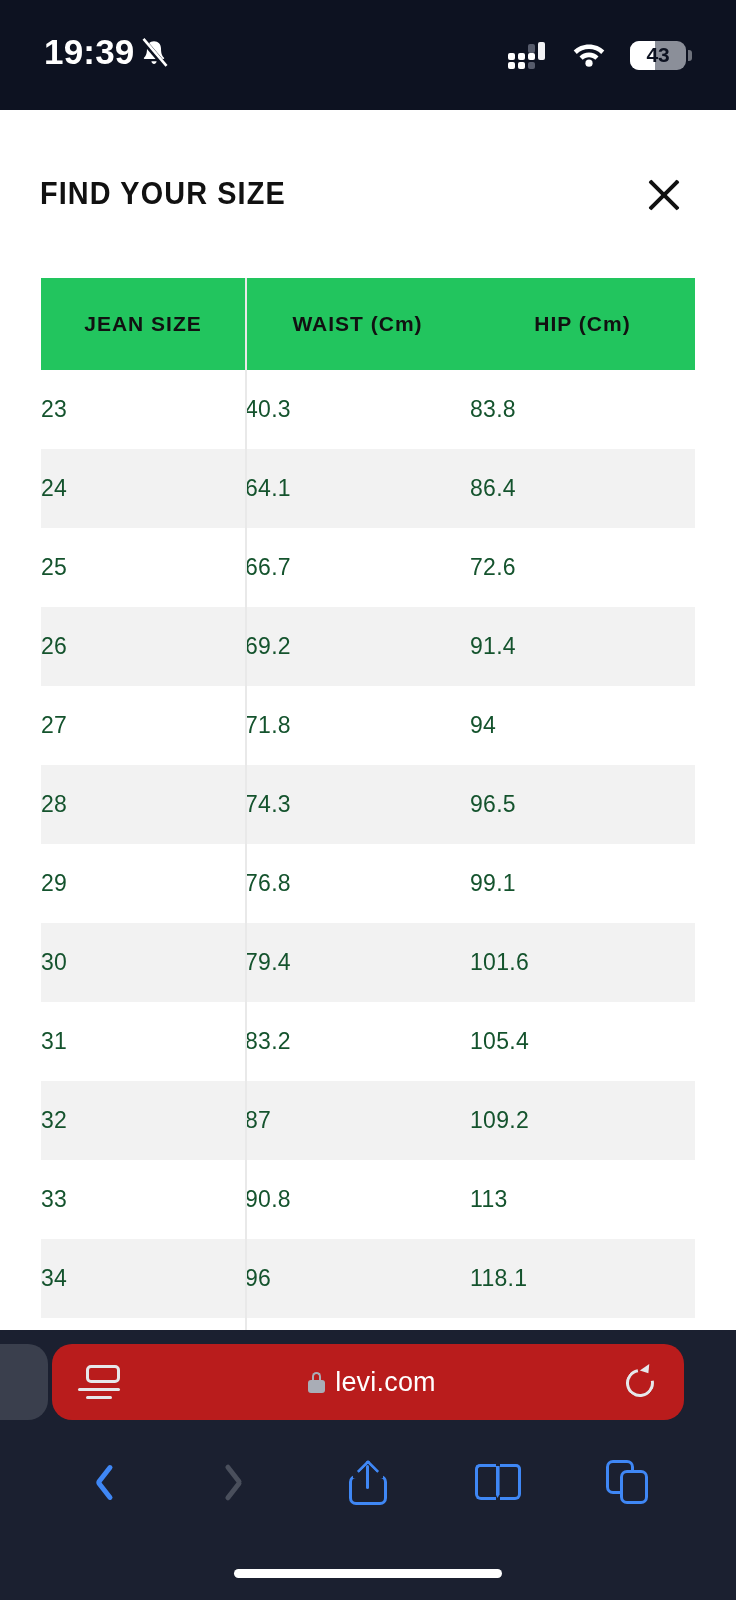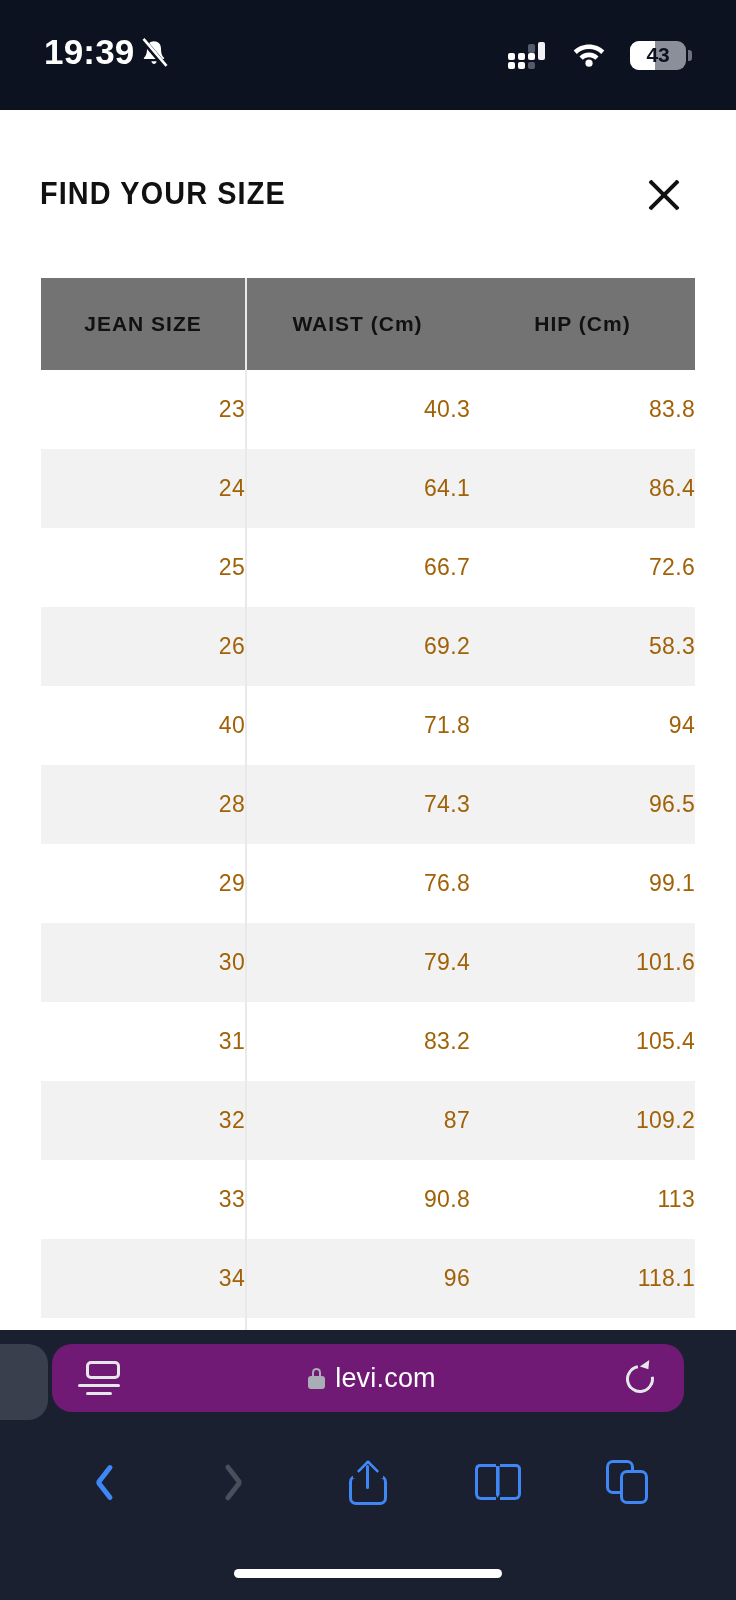--- a/index.html
+++ b/index.html
@@ -88,34 +88,34 @@
   .table-wrap {
     margin:48px 41px 0 41px;
     position:relative;
   }
   .size-table {
     width:100%;
     border-collapse:collapse;
     table-layout:fixed;
   }
   .size-table th {
-    background:#737373;
+    background:#22c55e;
     height:92px;
     font-size:21px;
     font-weight:800;
     letter-spacing:1px;
     color:#111111;
     text-align:center;
     vertical-align:middle;
   }
   .size-table td {
     height:79px;
     font-size:23px;
-    color:#a16207;
-    text-align:right;
+    color:#14532d;
+    text-align:left;
     vertical-align:middle;
     font-weight:400;
     letter-spacing:.3px;
   }
   .size-table tbody tr:nth-child(even) td { background:#f2f2f2; }
   .size-table tbody tr:nth-child(odd) td  { background:#ffffff; }
   .col-size { width:204px; }
   .col-waist { width:auto; }
   .col-hip { width:auto; }
 
@@ -146,22 +146,22 @@
   .tab-peek {
     position:absolute;
     left:-48px; top:14px;
     width:96px; height:76px;
     background:#3a3f4d;
     border-radius:20px;
   }
   .urlbar {
     position:absolute;
     left:52px; right:52px; top:14px;
-    height:68px;
-    background:#701a75;
+    height:76px;
+    background:#b91c1c;
     border-radius:20px;
     display:flex; align-items:center;
     padding:0 26px;
   }
   .reader-icon { width:42px; height:34px; position:relative; }
   .reader-icon .rbox {
     position:absolute; left:8px; top:0;
     width:34px; height:18px;
     border:3px solid #e6e7ea; border-radius:5px;
   }
@@ -357,24 +357,24 @@
           <td>86.4</td>
         </tr>
         <tr>
           <td>25</td>
           <td>66.7</td>
           <td>72.6</td>
         </tr>
         <tr>
           <td>26</td>
           <td>69.2</td>
-          <td>58.3</td>
-        </tr>
-        <tr>
-          <td>40</td>
+          <td>91.4</td>
+        </tr>
+        <tr>
+          <td>27</td>
           <td>71.8</td>
           <td>94</td>
         </tr>
         <tr>
           <td>28</td>
           <td>74.3</td>
           <td>96.5</td>
         </tr>
         <tr>
           <td>29</td>

